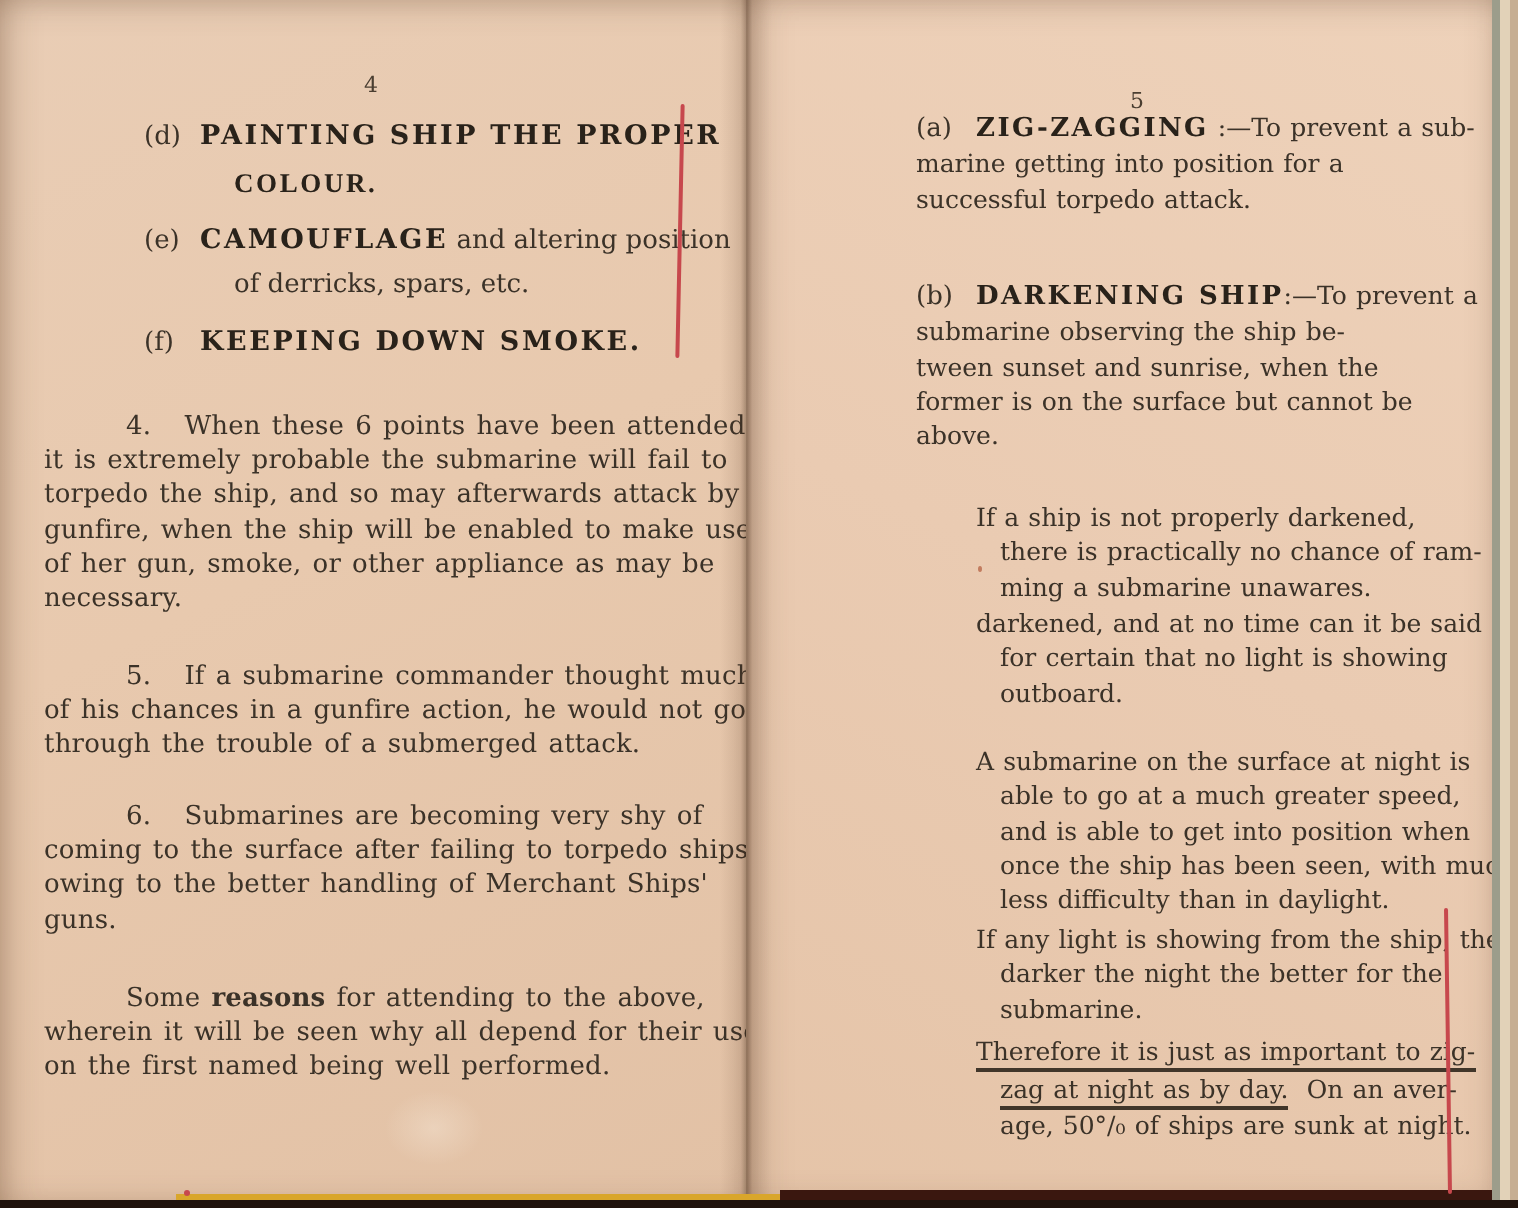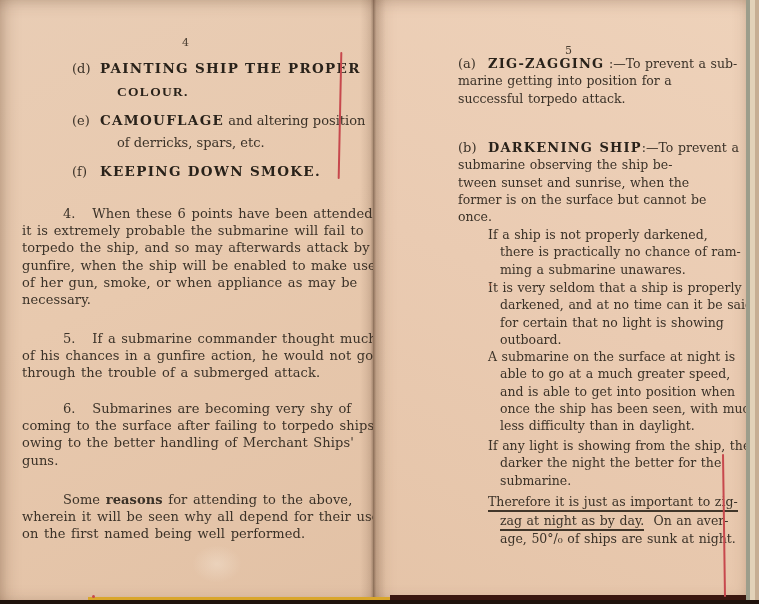--- a/index.html
+++ b/index.html
@@ -53,21 +53,21 @@
 
   
   .r-item, .hang {
     position:absolute; font-size:12.5px; line-height:17.3px;
     color:#3b3228; word-spacing:.6px;
   }
   .r-item { left:458px; }
   .r-item .ilabel { width:30px; }
   .rhead  { font-weight:bold; font-size:13px; letter-spacing:1.2px; color:#29221a; }
   .r-item .tline + .tline { }
-  .hang { left:488px; }
+  .hang { left:488px;margin-top:24px; }
   .hang > .tline + .tline { margin-left:12px; }
   .p5 { line-height:18.6px; }
   .ink-u { border-bottom:2px solid #41362a; padding-bottom:1px; }
 
   
   .red-line { position:absolute; width:2px; background:#c7484d; border-radius:2px; }
   .rl-left  { left:339px; top:52px;  height:127px; transform:rotate(1.2deg); }
   .rl-right { left:723px; top:454px; height:143px; transform:rotate(-0.8deg); }
   .red-dot   { position:absolute; left:92px;  top:595px; width:3px; height:3px; background:#c7484d; border-radius:50%; }
   .red-speck { position:absolute; left:489px; top:283px; width:2px; height:3px; background:#b8684a; border-radius:50%; opacity:.8; }
@@ -97,21 +97,21 @@
 
     <div class="l-item" style="left:72px; top:163px;">
       <span class="ilabel">(f)</span><span class="lhead">KEEPING DOWN SMOKE.</span>
     </div>
 
     <div class="para" style="top:205px;">
         <div class="tline">4.&nbsp;&nbsp; When these 6 points have been attended to,</div>
         <div class="tline">it is extremely probable the submarine will fail to</div>
         <div class="tline">torpedo the ship, and so may afterwards attack by</div>
         <div class="tline">gunfire, when the ship will be enabled to make use</div>
-        <div class="tline">of her gun, smoke, or when appliance as may be</div>
+        <div class="tline">of her gun, smoke, or other appliance as may be</div>
         <div class="tline">necessary.</div>
       </div>
     <div class="para" style="top:330px;">
         <div class="tline">5.&nbsp;&nbsp; If a submarine commander thought much</div>
         <div class="tline">of his chances in a gunfire action, he would not go</div>
         <div class="tline">through the trouble of a submerged attack.</div>
       </div>
     <div class="para" style="top:400px;">
         <div class="tline">6.&nbsp;&nbsp; Submarines are becoming very shy of</div>
         <div class="tline">coming to the surface after failing to torpedo ships</div>
@@ -136,30 +136,29 @@
     <div class="tline"><span class="ilabel">(a)</span><span class="rhead">ZIG-ZAGGING</span><span> :—To prevent a sub-</span></div>
     <div class="tline">marine getting into position for a</div>
     <div class="tline">successful torpedo attack.</div>
   </div>
 
   <div class="r-item" style="top:139px;">
     <div class="tline"><span class="ilabel">(b)</span><span class="rhead">DARKENING SHIP</span><span>:—To prevent a</span></div>
     <div class="tline">submarine observing the ship be-</div>
     <div class="tline">tween sunset and sunrise, when the</div>
     <div class="tline">former is on the surface but cannot be</div>
-    <div class="tline">once.</div>
+    <div class="tline">above.</div>
   </div>
 
   <div class="hang" style="top:226px;">
       <div class="tline">If a ship is not properly darkened,</div>
       <div class="tline">there is practically no chance of ram-</div>
       <div class="tline">ming a submarine unawares.</div>
     </div>
   <div class="hang" style="top:279px;">
-      <div class="tline">It is very seldom that a ship is properly</div>
       <div class="tline">darkened, and at no time can it be said</div>
       <div class="tline">for certain that no light is showing</div>
       <div class="tline">outboard.</div>
     </div>
   <div class="hang" style="top:348px;">
       <div class="tline">A submarine on the surface at night is</div>
       <div class="tline">able to go at a much greater speed,</div>
       <div class="tline">and is able to get into position when</div>
       <div class="tline">once the ship has been seen, with much</div>
       <div class="tline">less difficulty than in daylight.</div>

